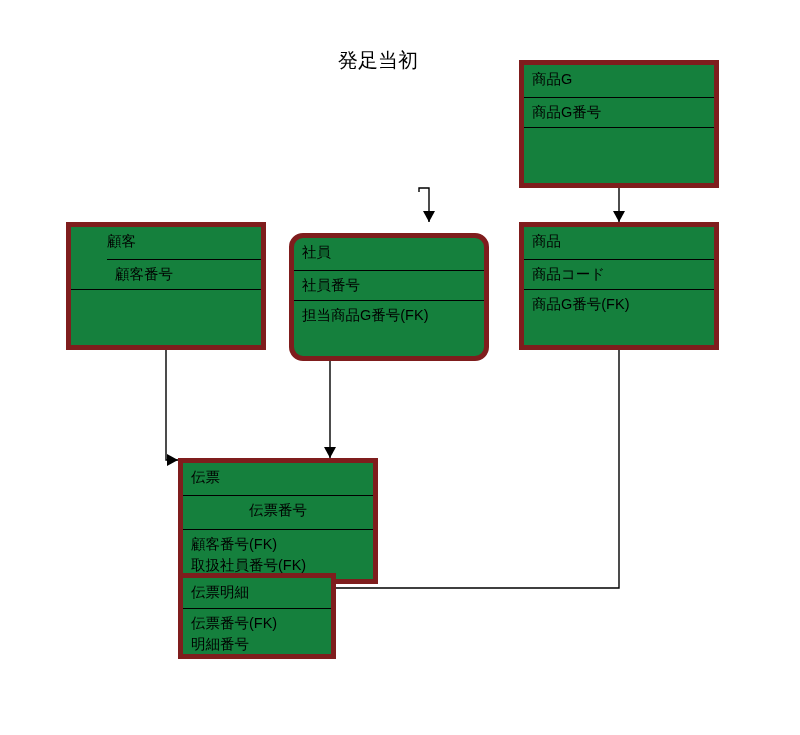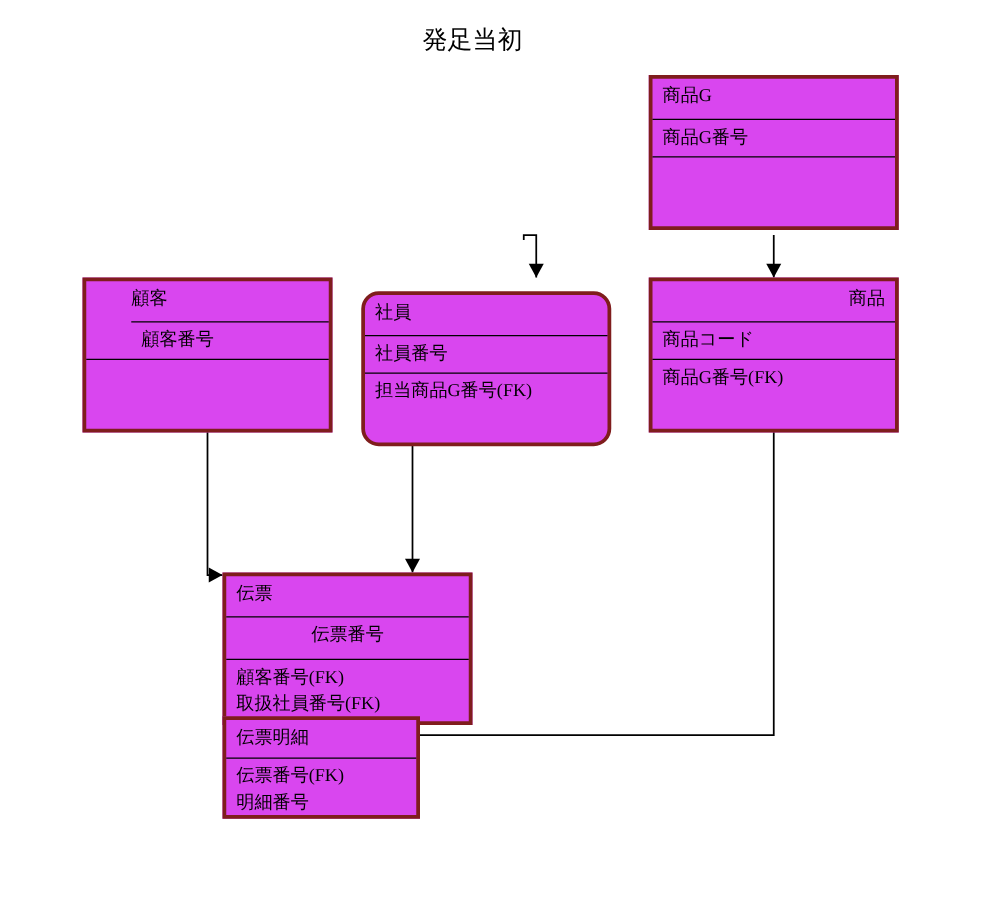--- a/index.html
+++ b/index.html
@@ -21,27 +21,27 @@
     top: 0;
     width: 800px;
     height: 735px;
   }
   .title {
     position: absolute;
     font-size: 20px;
     line-height: 1;
     white-space: nowrap;
     color: #000;
+    margin-top: 28px;
   }
   .entity {
     position: absolute;
     box-sizing: border-box;
-    border: 3px solid #7f1d1d;
-    background: #d946ef;
-    font-family: Liberation Serif, serif;
+    border: 5px solid #7f1d1d;
+    background: #15803d;
   }
   .entity .seg {
     box-sizing: border-box;
     padding: 4px 8px 5px 8px;
     font-size: 14.5px;
     line-height: 1.45;
     white-space: pre;
   }
   .entity .seg.div-top {
     border-top: 1px solid #000;
@@ -89,21 +89,21 @@
       <div class="seg" style="height: 32px; margin-left: 28px;">顧客</div>
       <div class="seg div-top" style="height: 30px; margin-left: 36px;">顧客番号</div>
       <div class="seg div-top empty" style="height: 56px;"></div>
     </div>
     <div class="entity" style="left: 289px; top: 233px; width: 200px; border-radius: 14px;">
       <div class="seg" style="height: 32px;">社員</div>
       <div class="seg div-top" style="height: 30px;">社員番号</div>
       <div class="seg div-top" style="height: 56px;">担当商品G番号(FK)</div>
     </div>
     <div class="entity" style="left: 519px; top: 222px; width: 200px;">
-      <div class="seg" style="height: 32px; text-align: right;">商品</div>
+      <div class="seg" style="height: 32px;">商品</div>
       <div class="seg div-top" style="height: 30px;">商品コード</div>
       <div class="seg div-top" style="height: 56px;">商品G番号(FK)</div>
     </div>
     <div class="entity" style="left: 178px; top: 458px; width: 200px;">
       <div class="seg" style="height: 32px;">伝票</div>
       <div class="seg div-top" style="height: 34px; text-align: center;">伝票番号</div>
       <div class="seg div-top" style="height: 50px;">顧客番号(FK)
 取扱社員番号(FK)</div>
     </div>
     <div class="entity" style="left: 178px; top: 573px; width: 158px;">

